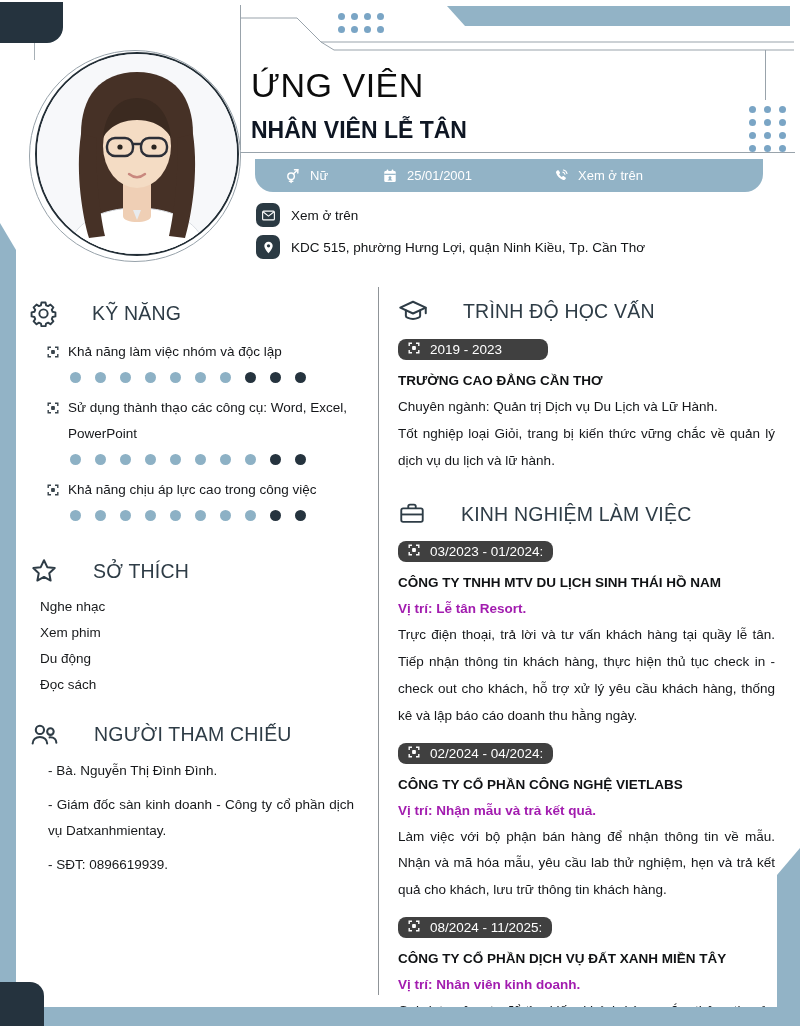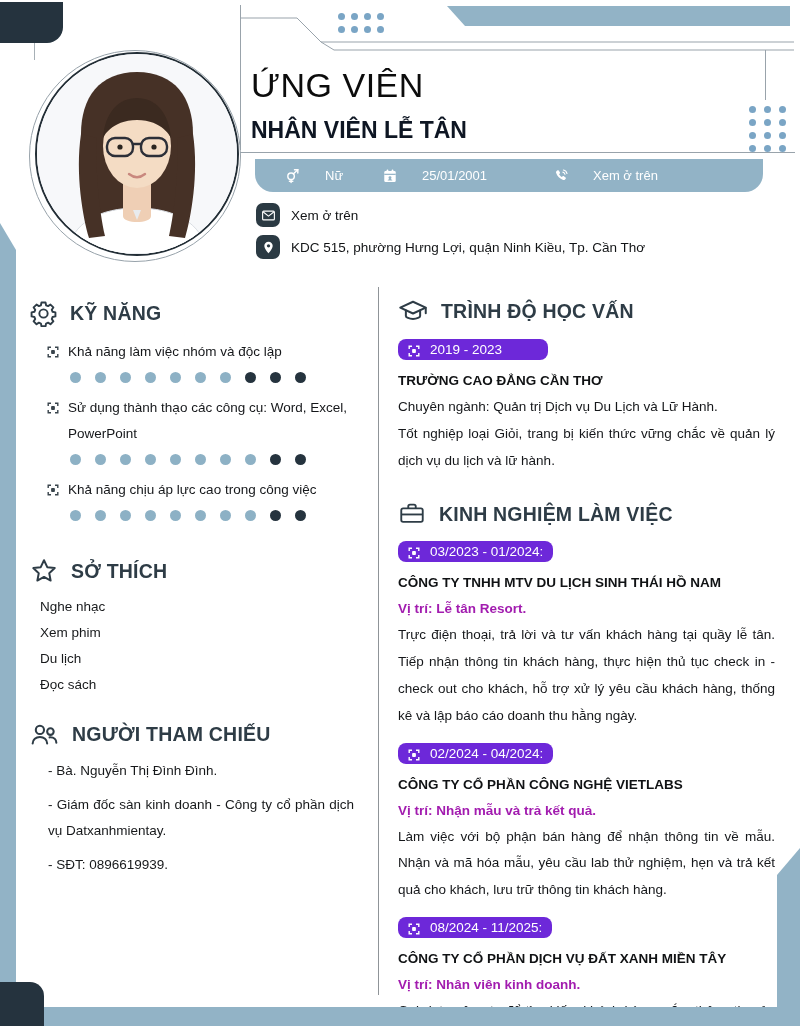--- a/index.html
+++ b/index.html
@@ -27,48 +27,48 @@
   .dots-top { left:338px; top:13px; grid-template-columns:repeat(4,7px); grid-gap:6px; }
   .dots-right { left:749px; top:106px; grid-template-columns:repeat(3,7px); grid-gap:6px 8px; }
   
   .photo-ring { position:absolute; left:29px; top:50px; width:212px; height:212px; border-radius:50%; border:1px solid #97a2aa; }
   .photo { position:absolute; left:35px; top:52px; width:204px; height:204px; border-radius:50%;
     border:2px solid #232e36; overflow:hidden; background:#fafbfc; z-index:1; }
   .name { position:absolute; left:251px; top:66px; font-size:34px; font-weight:400; letter-spacing:.5px; color:#0c0c0c; }
   .subtitle { position:absolute; left:251px; top:117px; font-size:23px; font-weight:700; color:#0e1623; }
   .info-bar { position:absolute; left:255px; top:159px; width:508px; height:33px; background:#92b3c6;
     border-radius:0 0 18px 18px; color:#ffffff; z-index:1; }
-  .info-item { position:absolute; top:0; height:33px; display:flex; align-items:center; gap:24px; font-size:13px; }
+  .info-item { position:absolute; top:0; height:33px; display:flex; align-items:center; gap:9px; font-size:13px; }
   .info-gender { left:29px; } .info-dob { left:127px; } .info-phone { left:298px; }
   .contact-row { position:absolute; left:256px; display:flex; align-items:center; gap:11px; }
   .contact-row.email { top:203px; } .contact-row.addr { top:235px; }
   .chip { width:24px; height:24px; background:#2b3a43; border-radius:7px; display:flex; align-items:center; justify-content:center; flex:0 0 auto; }
   .contact-text { font-size:13.5px; color:#121416; }
   
   .divider { position:absolute; left:378px; top:287px; width:1px; height:708px; background:#8f9498; }
   .col-left { position:absolute; left:30px; top:300px; width:332px; }
   .col-right { position:absolute; left:398px; top:296px; width:377px; }
   .sec-head { display:flex; align-items:center; gap:13px; color:#2e3c46; }
-  .sec-head .ttl { font-size:19.5px; font-weight:700; letter-spacing:.2px; }
+  .sec-head .ttl { font-size:19.5px; font-weight:400; letter-spacing:.2px;margin-left:22px; }
   .sec-head svg { stroke:#2e3c46; }
   
   .skill { margin-top:12px; }
   .skill-row { display:flex; gap:9px; padding-left:17px; line-height:26px; color:#15171a; }
   .skill-row .mini { margin-top:7px; color:#39444c; flex:0 0 auto; }
   .dots-rate { display:flex; gap:14px; padding-left:40px; margin:7px 0 5px; }
   .dots-rate span { width:11px; height:11px; border-radius:50%; }
   .dots-rate .lit { background:#8db1c5; } .dots-rate .dim { background:#25333e; }
   
   .sec-hobbies { margin-top:36px; } .sec-refs { margin-top:22px; }
   .plain-list { margin-top:9px; padding-left:10px; }
   .plain-list div { line-height:26px; }
   .ref-text { margin-top:9px; padding-left:10px; line-height:26px; text-align:justify; }
   .ref-text p { margin:8px; }
   
-  .badge { display:inline-flex; align-items:flex-end; gap:10px; background:#6d28d9; color:#ffffff;
+  .badge { display:inline-flex; align-items:flex-start; gap:10px; background:#404040; color:#ffffff;
     border-radius:8px; padding:3px 10px; min-width:150px; font-size:13.5px; margin-top:13px; }
   .badge .mini { color:#ffffff; }
   .edu-school, .xp-company { font-weight:800; line-height:27px; margin-top:7px; color:#101214; }
   .xp-pos { font-weight:800; line-height:26px; color:#a21caf; }
   .desc { line-height:26.8px; text-align:justify; color:#15171a; }
   .sec-xp { margin-top:26px; }
   .mini { display:inline-flex; }
 </style>
 </head>
 <body>
@@ -283,21 +283,21 @@
     <section class="sec-hobbies">
       <div class="sec-head">
         <svg width="28" height="28" viewBox="0 0 24 24" fill="none" stroke-width="1.7">
           <path d="M12 2.8l2.8 5.9 6.4.8-4.7 4.4 1.2 6.3-5.7-3.1-5.7 3.1 1.2-6.3-4.7-4.4 6.4-.8z" stroke-linejoin="round"></path>
         </svg>
         <span class="ttl">SỞ THÍCH</span>
       </div>
       <div class="plain-list">
         <div>Nghe nhạc</div>
         <div>Xem phim</div>
-        <div>Du lịch</div>
+        <div>Du động</div>
         <div>Đọc sách</div>
       </div>
     </section>
 
     <section class="sec-refs">
       <div class="sec-head">
         <svg width="29" height="29" viewBox="0 0 24 24" fill="none" stroke-width="1.7" stroke-linecap="round">
           <circle cx="8.2" cy="8.2" r="3.4"></circle>
           <path d="M2.2 19.5c0-3.3 2.7-5.4 6-5.4s6 2.1 6 5.4"></path>
           <circle cx="16.9" cy="9.6" r="2.7"></circle>

